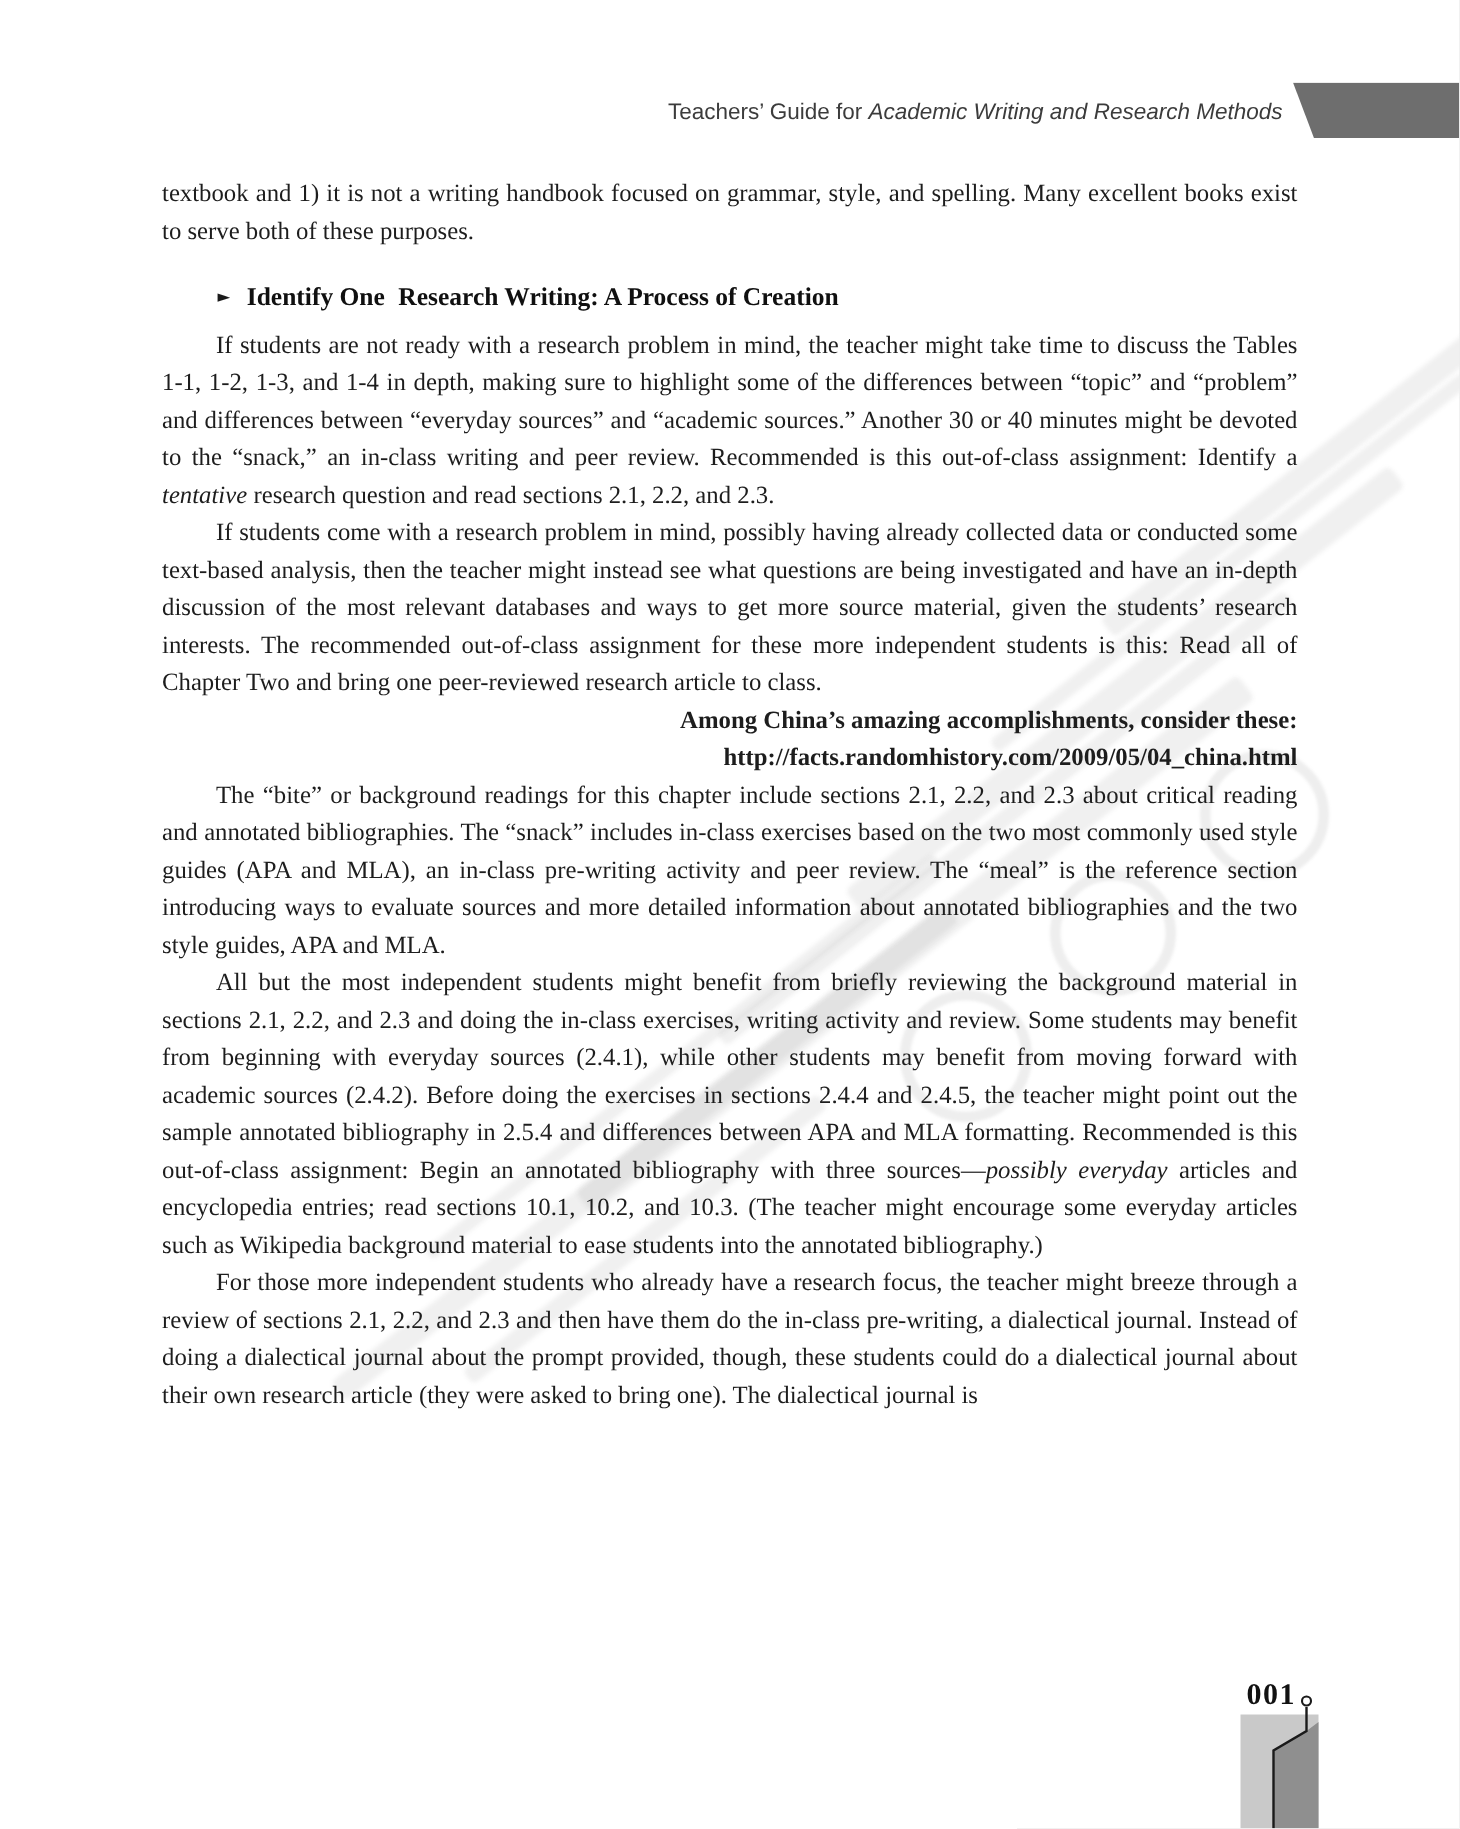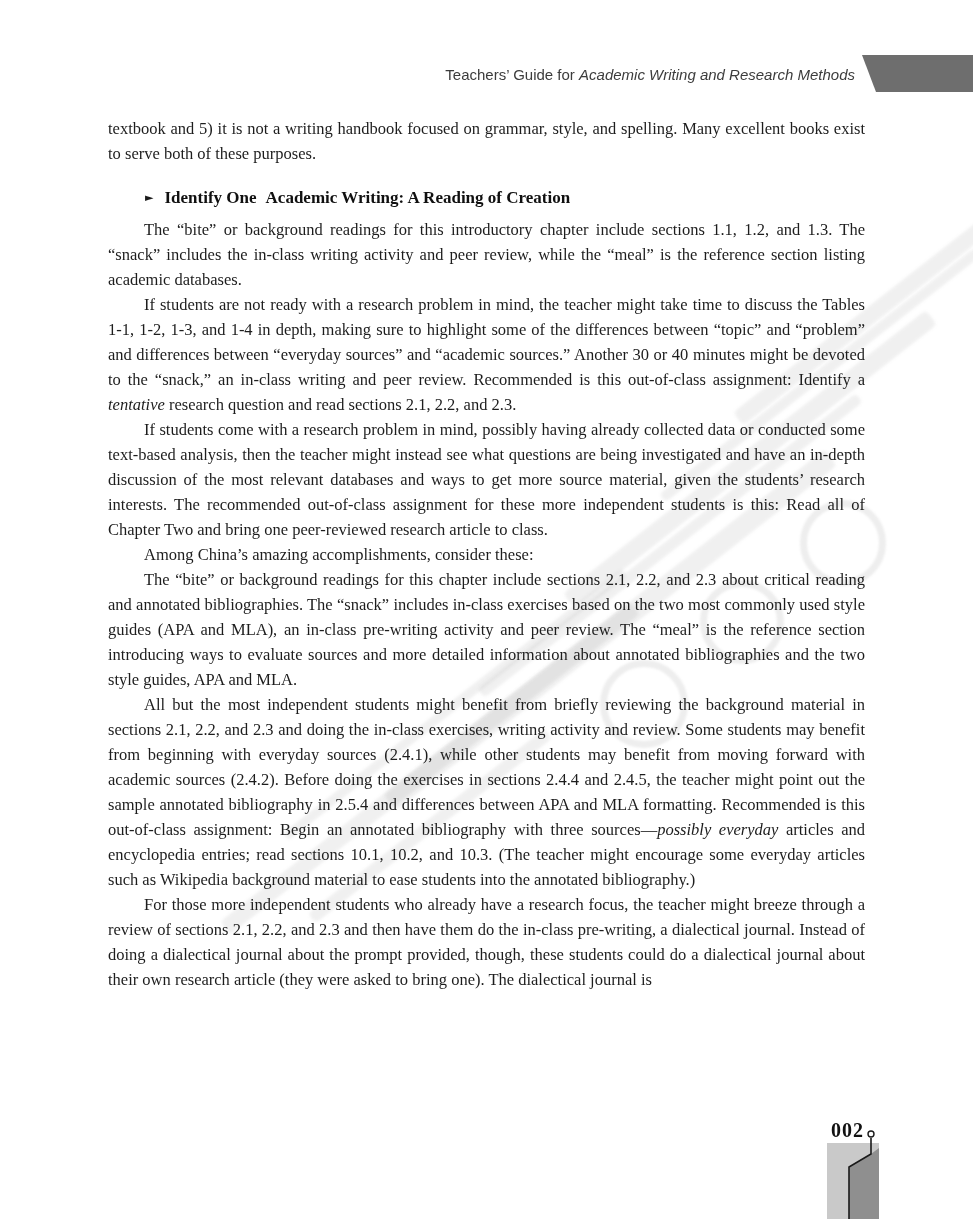--- a/index.html
+++ b/index.html
@@ -51,21 +51,21 @@
   
   .column {
     position: absolute;
     left: 108px; top: 116px;
     width: 757px;
     font-size: 16.5px;
     line-height: 25px;
   }
   .column p { margin: 0; text-align: justify; }
   .column p.ind { text-indent: 36px; }
-  .column p.noj { text-align: left; }
+  .column p.noj { text-align: right; font-weight: bold; }
   .chap {
     margin: 19px 0 7px 37px;
     font-size: 17px;
     font-weight: bold;
     color: #101010;
     line-height: 25px;
   }
   .chap .tri {
     display: inline-block;
     font-size: 11px;
@@ -105,46 +105,46 @@
     <div class="ring" style="left:800px; top:500px; width:72px; height:72px;"></div>
   </div>
 
   <div class="header">
     <span>Teachers’ Guide for </span><i>Academic Writing and Research Methods</i>
   </div>
   <div class="corner-tab"></div>
 
   <div class="column">
 
-    <p>textbook and 5) it is not a writing handbook focused on grammar, style, and spelling. Many excellent books exist to serve both of these purposes.</p>
+    <p>textbook and 1) it is not a writing handbook focused on grammar, style, and spelling. Many excellent books exist to serve both of these purposes.</p>
 
     <h2 class="chap">
-      <span class="tri">►</span><span class="chapname">Identify One</span><span class="chaptitle">Academic Writing: A Reading of Creation</span>
+      <span class="tri">►</span><span class="chapname">Identify One</span><span class="chaptitle">Research Writing: A Process of Creation</span>
     </h2>
 
-    <p class="ind">The “bite” or background readings for this introductory chapter include sections 1.1, 1.2, and 1.3. The “snack” includes the in-class writing activity and peer review, while the “meal” is the reference section listing academic databases.</p>
 
     <p class="ind"><span>If students are not ready with a research problem in mind, the teacher might take time to discuss the Tables 1-1, 1-2, 1-3, and 1-4 in depth, making sure to highlight some of the differences between “topic” and “problem” and differences between “everyday sources” and “academic sources.” Another 30 or 40 minutes might be devoted to the “snack,” an in-class writing and peer review. Recommended is this out-of-class assignment: Identify a </span><i>tentative</i><span> research question and read sections 2.1, 2.2, and 2.3.</span></p>
 
     <p class="ind">If students come with a research problem in mind, possibly having already collected data or conducted some text-based analysis, then the teacher might instead see what questions are being investigated and have an in-depth discussion of the most relevant databases and ways to get more source material, given the students’ research interests. The recommended out-of-class assignment for these more independent students is this: Read all of Chapter Two and bring one peer-reviewed research article to class.</p>
 
     <p class="ind noj">Among China’s amazing accomplishments, consider these:</p>
+    <p class="ind noj">http://facts.randomhistory.com/2009/05/04_china.html</p>
 
 
     <p class="ind">The “bite” or background readings for this chapter include sections 2.1, 2.2, and 2.3 about critical reading and annotated bibliographies. The “snack” includes in-class exercises based on the two most commonly used style guides (APA and MLA), an in-class pre-writing activity and peer review. The “meal” is the reference section introducing ways to evaluate sources and more detailed information about annotated bibliographies and the two style guides, APA and MLA.</p>
 
     <p class="ind"><span>All but the most independent students might benefit from briefly reviewing the background material in sections 2.1, 2.2, and 2.3 and doing the in-class exercises, writing activity and review. Some students may benefit from beginning with everyday sources (2.4.1), while other students may benefit from moving forward with academic sources (2.4.2). Before doing the exercises in sections 2.4.4 and 2.4.5, the teacher might point out the sample annotated bibliography in 2.5.4 and differences between APA and MLA formatting. Recommended is this out-of-class assignment: Begin an annotated bibliography with three sources—</span><i>possibly everyday</i><span> articles and encyclopedia entries; read sections 10.1, 10.2, and 10.3. (The teacher might encourage some everyday articles such as Wikipedia background material to ease students into the annotated bibliography.)</span></p>
 
     <p class="ind">For those more independent students who already have a research focus, the teacher might breeze through a review of sections 2.1, 2.2, and 2.3 and then have them do the in-class pre-writing, a dialectical journal. Instead of doing a dialectical journal about the prompt provided, though, these students could do a dialectical journal about their own research article (they were asked to bring one). The dialectical journal is</p>
 
   </div>
 
   <div class="foot">
     <svg width="62" height="102" viewBox="0 0 62 102">
       <rect x="5" y="26" width="52" height="76" fill="#c9c9c9"></rect>
       <polygon points="57,31 49,37 27,50 27,102 57,102" fill="#8f8f8f"></polygon>
       <polyline points="49,21 49,37 27,50 27,102" fill="none" stroke="#1a1a1a" stroke-width="1.6"></polyline>
       <circle cx="49" cy="17" r="3" fill="#ffffff" stroke="#1a1a1a" stroke-width="1.4"></circle>
     </svg>
-    <span class="pagenum">002</span>
+    <span class="pagenum">001</span>
   </div>
 
 </div>
 
 </body></html>

